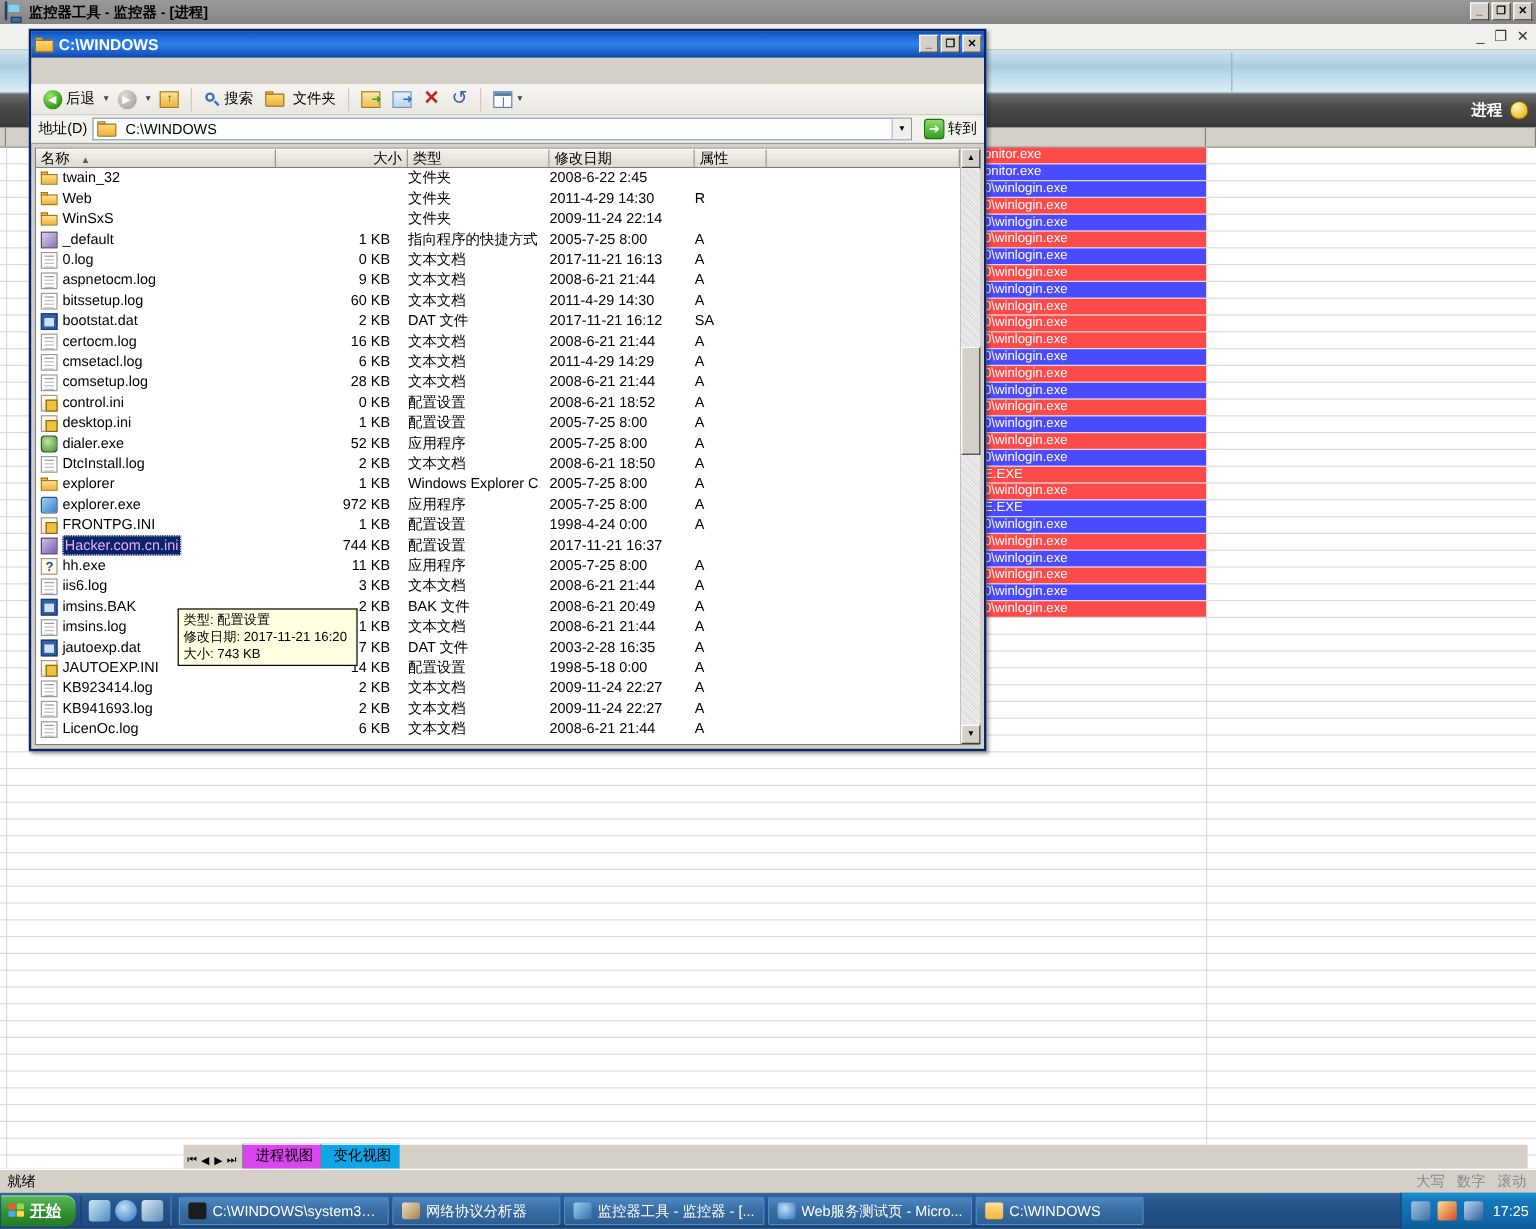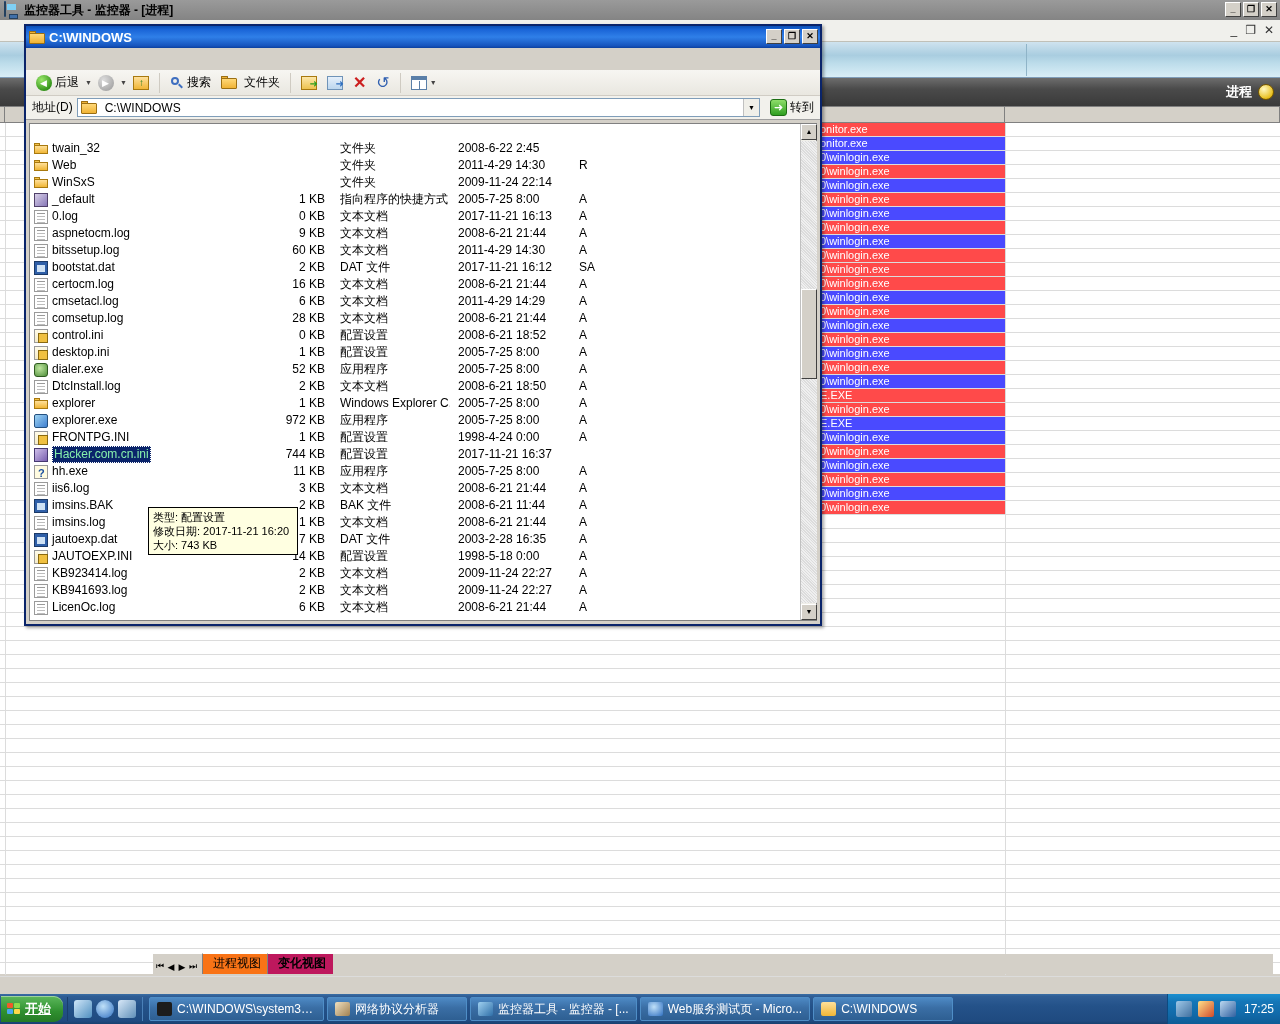--- a/index.html
+++ b/index.html
@@ -108,23 +108,23 @@
   
   #tabs-row {
     position:absolute; left:153px; top:954px; width:1120px; height:20px;
     background:#d4d0c8; display:flex; align-items:flex-end;
   }
   .tab-navbtns { display:flex; gap:1px; padding:0 4px 2px 2px; align-items:center; }
   .tab-navbtn { font-size:9px; color:#000; width:10px; text-align:center; }
   .tab-item {
     font-size:12px; padding:1px 7px 2px 10px; color:#000;
     border-left:1px solid #808080; border-top:1px solid #fff;
-    background:#f97316; position:relative; margin-right:-1px;
-  }
-  .tab-item.active { background:#be185d; font-weight:bold; }
+    background:#d946ef; position:relative; margin-right:-1px;
+  }
+  .tab-item.active { background:#0ea5e9; font-weight:normal; }
 
   
   #explorer {
     position:absolute; left:24px; top:24px; width:798px; height:602px;
     background:#d4d0c8; border:2px solid #0a246a; border-radius:0;
     box-shadow:2px 2px 3px rgba(0,0,0,0.35);
   }
   #exp-titlebar {
     position:absolute; left:0; top:0; width:794px; height:22px;
     background: linear-gradient(to bottom,#0a4fb5 0%,#1b66d8 18%,#2f7fe8 50%,#1654bd 90%,#0b3f9e 100%);
@@ -217,21 +217,21 @@
   .flh.right { text-align:right; }
   #fl-body { position:absolute; left:0; top:16px; width:770px; height:480px; overflow:hidden; }
   .frow { position:absolute; left:0; width:770px; height:17px; font-size:12px; color:#000; }
   .fname { position:absolute; left:4px; top:0; display:flex; align-items:center; gap:4px;
            height:17px; line-height:17px; white-space:nowrap; }
   .fsize { position:absolute; left:200px; width:95px; text-align:right; line-height:17px; }
   .ftype { position:absolute; left:310px; width:110px; line-height:17px; white-space:nowrap; overflow:hidden; }
   .fdate { position:absolute; left:428px; width:115px; line-height:17px; }
   .fattr { position:absolute; left:549px; width:60px; line-height:17px; }
   .fname.selected span.lbl {
-    background:#0a246a; color:#86efac; padding:0 2px; outline:1px dotted #fff; outline-offset:-1px;
+    background:#0a246a; color:#f0abfc; padding:0 2px; outline:1px dotted #fff; outline-offset:-1px;
   }
   
   .ic { width:14px; height:14px; position:relative; flex:0 0 auto; }
   .ic-folder .t { position:absolute;left:0;top:1px;width:6px;height:3px;background:#f3c24b;border:1px solid #a8790f;border-bottom:none; }
   .ic-folder .b { position:absolute;left:0;top:3px;width:14px;height:9px;background:linear-gradient(to bottom,#ffe09a,#f0b636);border:1px solid #a8790f; }
   .ic-doc { background:#fff; border:1px solid #9a9a9a; }
   .ic-doc:after{ content:"";position:absolute;left:2px;top:2px;right:2px;height:1px;
     background:#9a9a9a; box-shadow:0 3px 0 #bdbdbd,0 6px 0 #bdbdbd,0 9px 0 #bdbdbd; }
   .ic-ini { background:linear-gradient(to bottom,#fffbe8,#f5eccb); border:1px solid #9a9a9a; position:relative; }
   .ic-ini:after{ content:"";position:absolute;right:-1px;bottom:-1px;width:8px;height:8px;
@@ -469,20 +469,28 @@
     <span class="tab-navbtns">
       <span class="tab-navbtn">⏮</span>
       <span class="tab-navbtn">◀</span>
       <span class="tab-navbtn">▶</span>
       <span class="tab-navbtn">⏭</span>
     </span>
     <span class="tab-item">进程视图</span>
     <span class="tab-item active">变化视图</span>
   </div>
 
+  <div id="monitor-statusbar">
+    <span class="sb-left">就绪</span>
+    <span class="sb-right">
+      <span>大写</span>
+      <span>数字</span>
+      <span>滚动</span>
+    </span>
+  </div>
 </div>
 
 <div id="explorer">
 
   <div id="exp-titlebar">
     <span class="folder-icon">
       <span class="tab"></span>
         <span class="body"></span>
     </span>
     <span>C:\WINDOWS</span>
@@ -565,20 +573,31 @@
       <span>C:\WINDOWS</span>
       <span class="addr-drop">▼</span>
     </span>
     <span id="go-btn">
       <span class="go-sq">➜</span>
       <span>转到</span>
     </span>
   </div>
 
   <div id="file-list">
+    <div id="fl-header">
+      <div class="flh" style="left:0;width:200px;">
+        <span>名称</span>
+        <span style="color:#5a5a5a;font-size:8px;margin-left:6px;">▲</span>
+      </div>
+      <div class="flh right" style="left:200px;width:110px;">大小</div>
+      <div class="flh" style="left:310px;width:118px;">类型</div>
+      <div class="flh" style="left:428px;width:121px;">修改日期</div>
+      <div class="flh" style="left:549px;width:60px;">属性</div>
+      <div class="flh" style="left:609px;width:161px;"></div>
+    </div>
 
     <div id="fl-body">
         <div class="frow" style="top: 0px;">
           <div class="fname">
             <span class="ic ic-folder">
               <span class="t"></span>
               <span class="b"></span>
             </span>
             <span class="lbl">twain_32</span>
           </div>
@@ -796,21 +815,21 @@
           <div class="fdate">2008-6-21 21:44</div>
           <div class="fattr">A</div>
         </div>
         <div class="frow" style="top: 357px;">
           <div class="fname">
             <span class="ic ic-dat"></span>
             <span class="lbl">imsins.BAK</span>
           </div>
           <div class="fsize">2 KB</div>
           <div class="ftype">BAK 文件</div>
-          <div class="fdate">2008-6-21 11:44</div>
+          <div class="fdate">2008-6-21 20:49</div>
           <div class="fattr">A</div>
         </div>
         <div class="frow" style="top: 374px;">
           <div class="fname">
             <span class="ic ic-doc"></span>
             <span class="lbl">imsins.log</span>
           </div>
           <div class="fsize">1 KB</div>
           <div class="ftype">文本文档</div>
           <div class="fdate">2008-6-21 21:44</div>

